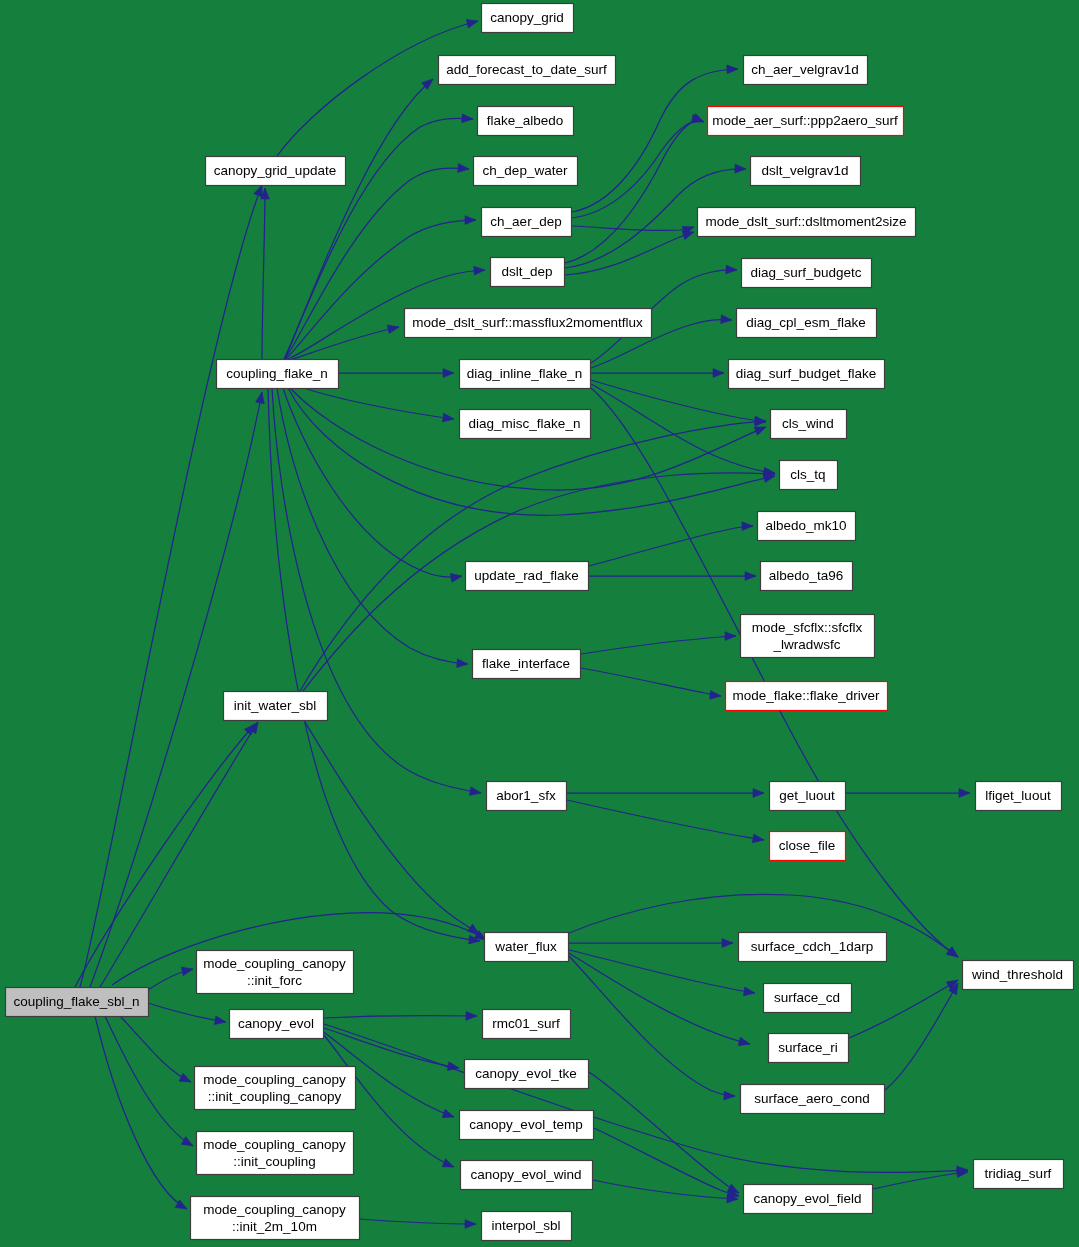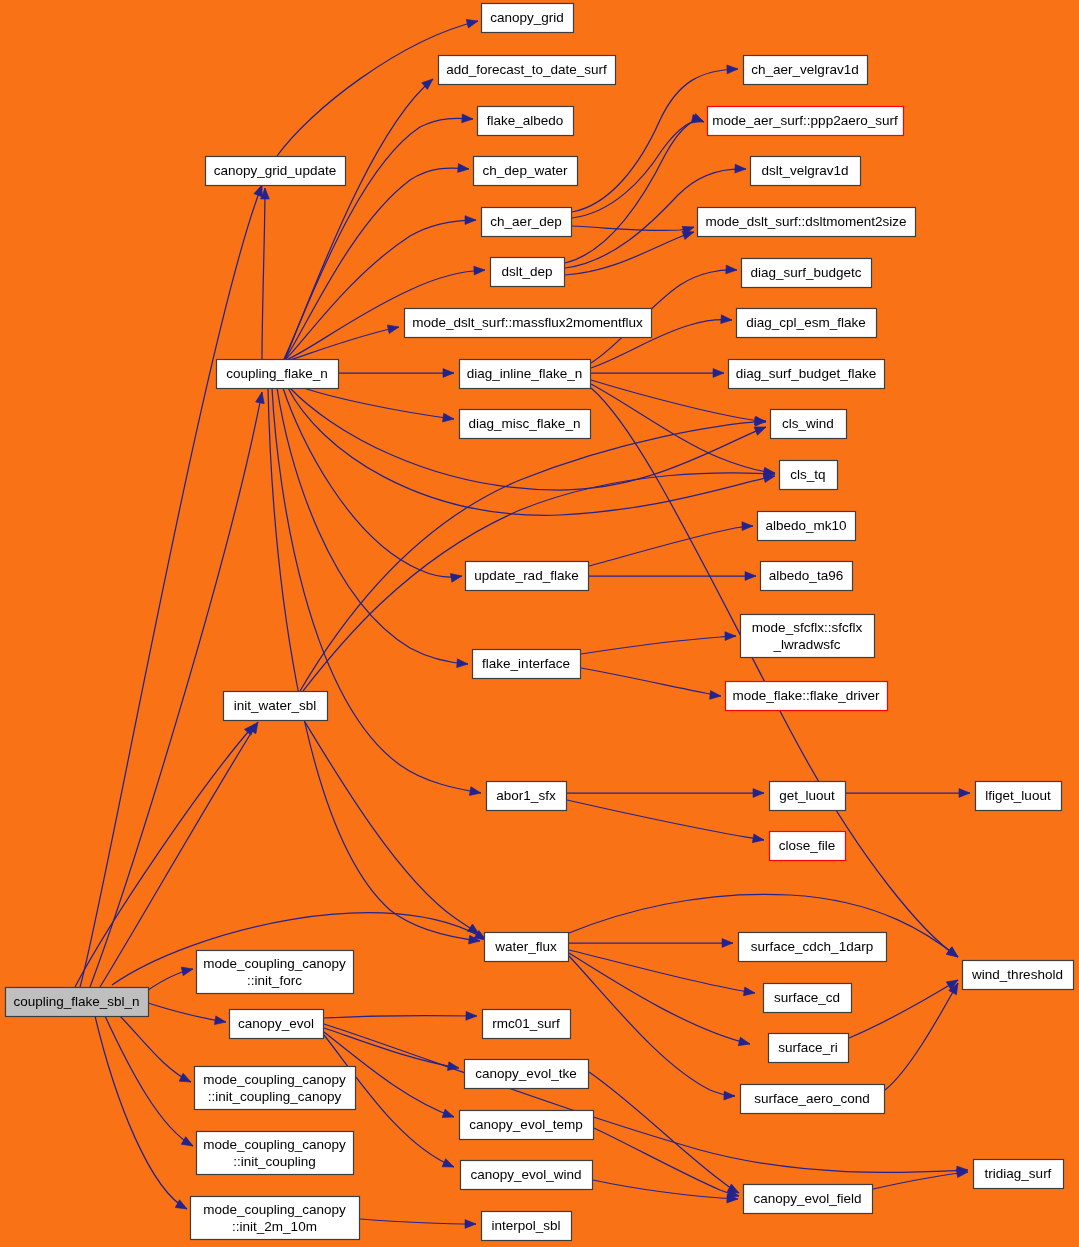--- a/index.html
+++ b/index.html
@@ -4,21 +4,21 @@
 <style>
   html, body {
     margin: 0;
     padding: 0;
     background: #ffffff;
   }
   #graph-root {
     position: relative;
     width: 1079px;
     height: 1247px;
-    background: #f97316;
+    background: #15803d;
     font-family: "Liberation Sans", sans-serif;
   }
   svg#callgraph {
     position: absolute;
     top: 0;
     left: 0;
     width: 1079px;
     height: 1247px;
     display: block;
   }

